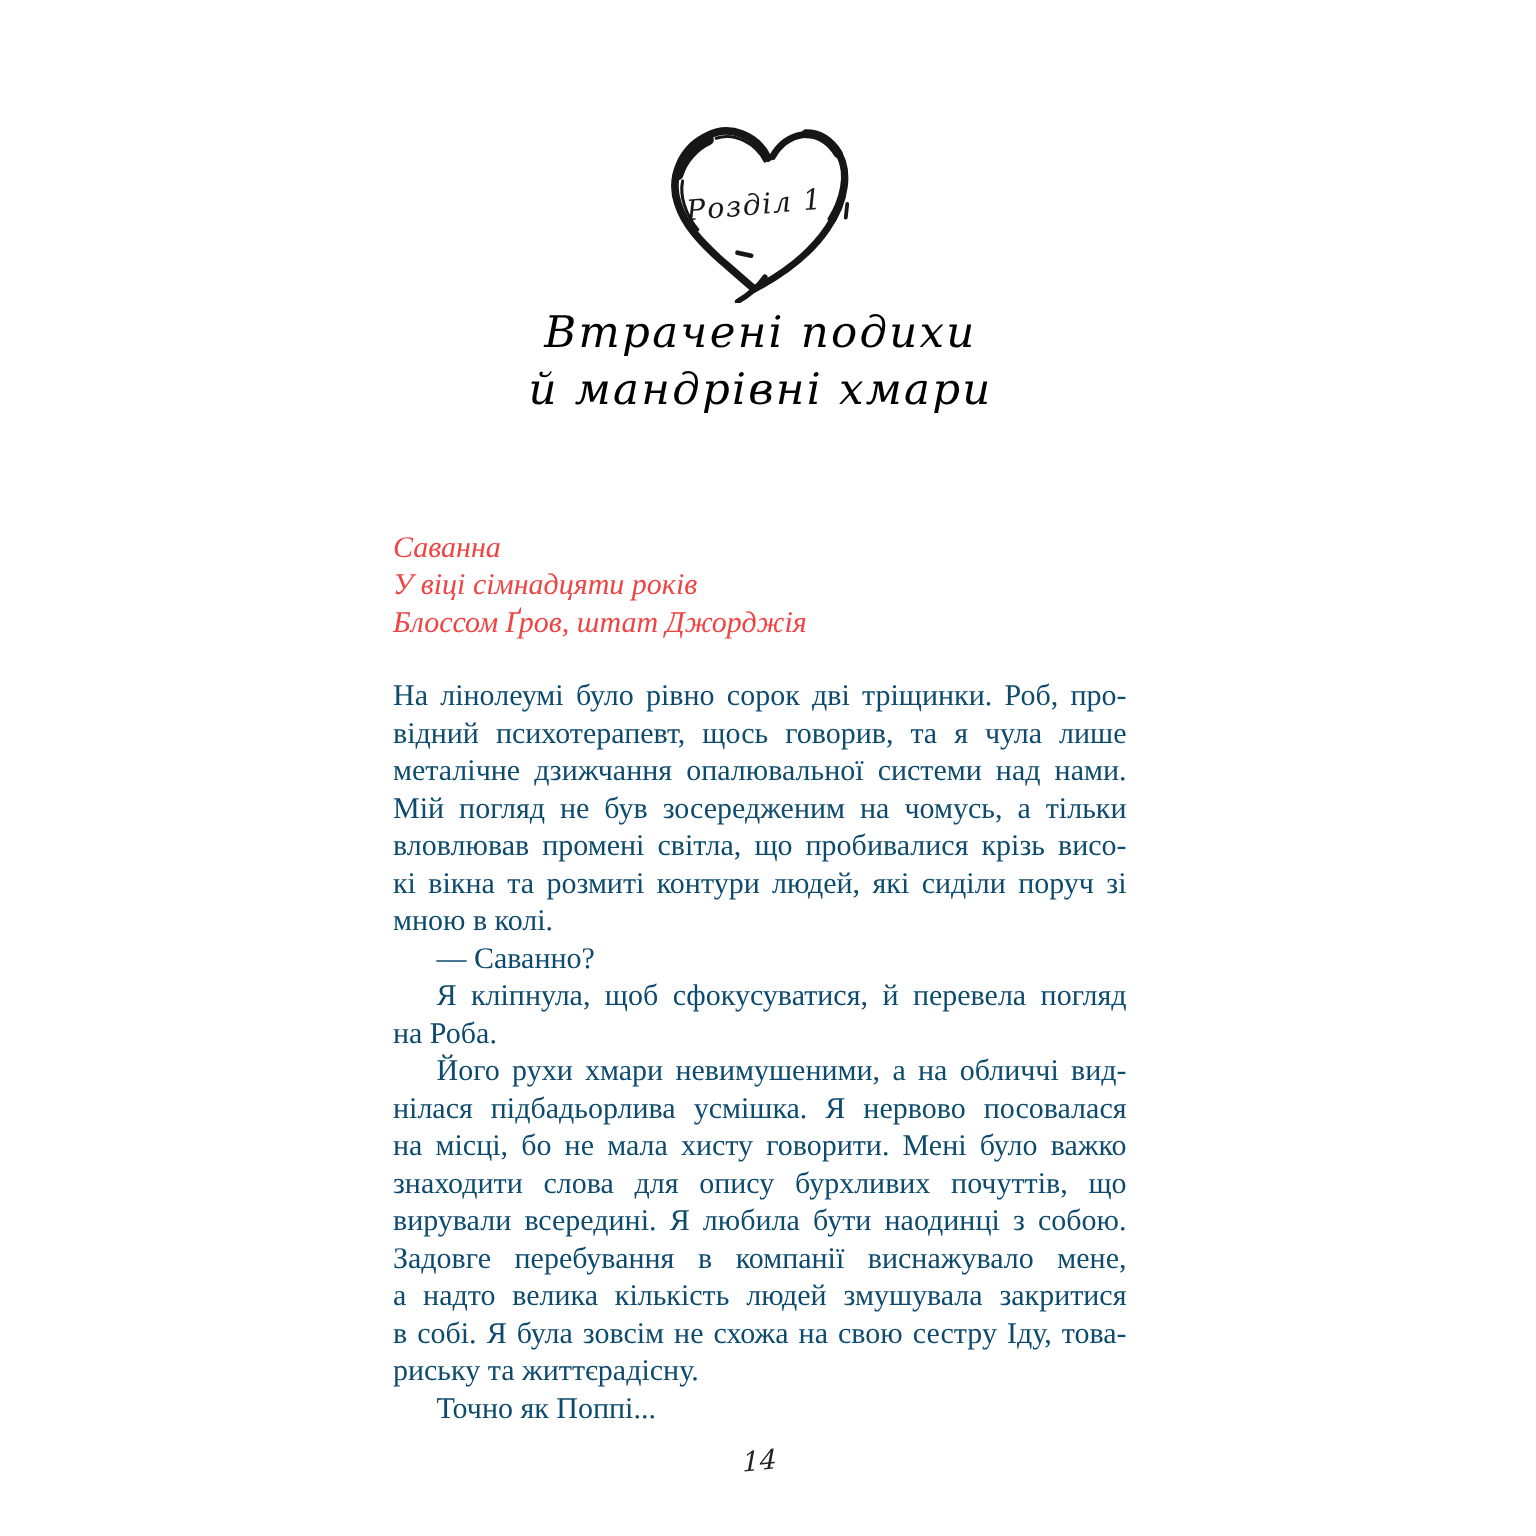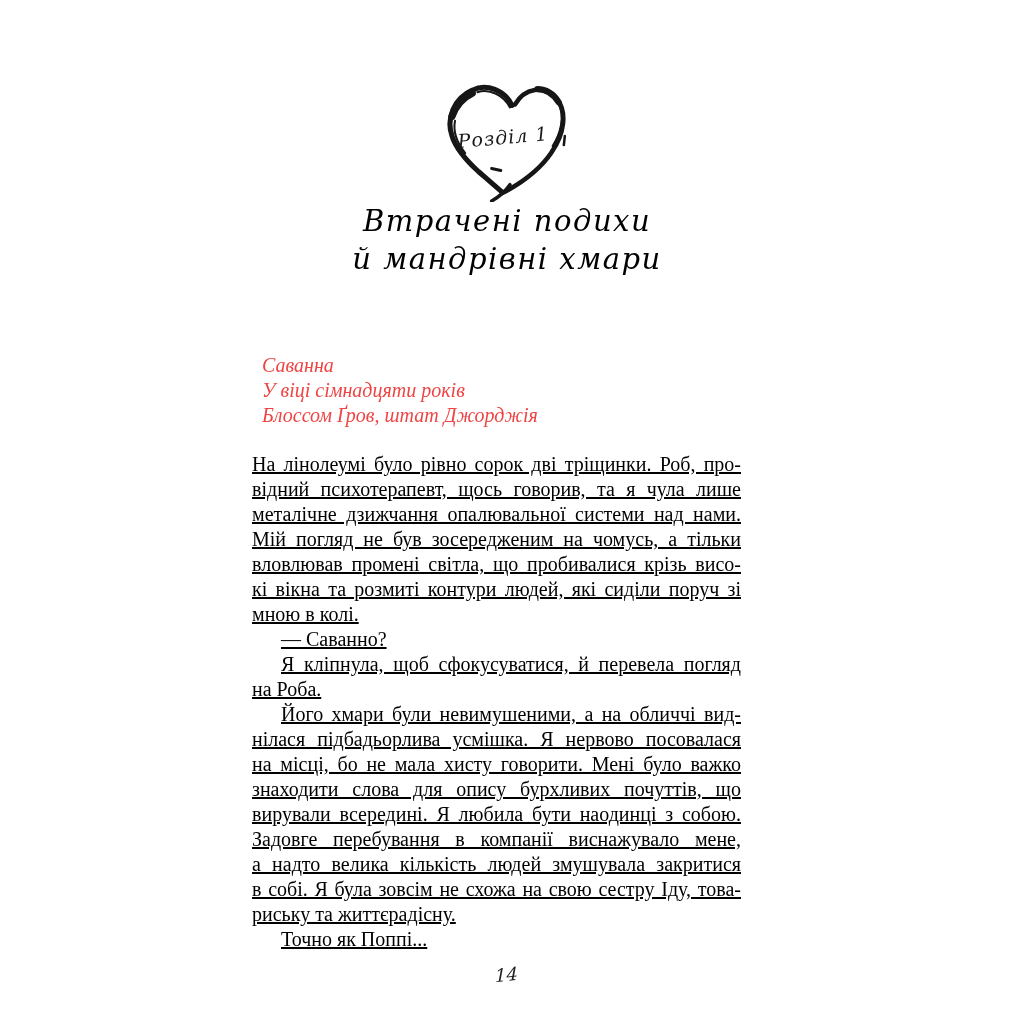--- a/index.html
+++ b/index.html
@@ -35,24 +35,23 @@
 
   
   .context-block {
     position:absolute; left:262px; top:353px; width:489px;
     font:italic 20px/25px "Liberation Serif", serif;
     color:#ef4444;
   }
 
   
   .body-block {
-    position:absolute; left:252px; top:452px; width:489px;
+    position:absolute; left:262px; top:452px; width:489px;
     font:20px/25px "Liberation Serif", serif;
-    color:#000000;
-    text-decoration:underline;
+    color:#0c4a6e;
   }
   .body-block .line {
     text-align:justify;
     text-align-last:justify;
     text-justify:inter-word;
     height:25px;
   }
   .body-block .line.para-end { text-align-last:left; }
   .body-block .line.indent { text-indent:29px; }
 
@@ -107,21 +106,21 @@
       <div class="line">На лінолеумі було рівно сорок дві тріщинки. Роб, про-</div>
       <div class="line">відний психотерапевт, щось говорив, та я чула лише</div>
       <div class="line">металічне дзижчання опалювальної системи над нами.</div>
       <div class="line">Мій погляд не був зосередженим на чомусь, а тільки</div>
       <div class="line">вловлював промені світла, що пробивалися крізь висо-</div>
       <div class="line">кі вікна та розмиті контури людей, які сиділи поруч зі</div>
       <div class="line para-end">мною в колі.</div>
       <div class="line para-end indent">— Саванно?</div>
       <div class="line indent">Я кліпнула, щоб сфокусуватися, й перевела погляд</div>
       <div class="line para-end">на Роба.</div>
-      <div class="line indent">Його хмари були невимушеними, а на обличчі вид-</div>
+      <div class="line indent">Його рухи хмари невимушеними, а на обличчі вид-</div>
       <div class="line">нілася підбадьорлива усмішка. Я нервово посовалася</div>
       <div class="line">на місці, бо не мала хисту говорити. Мені було важко</div>
       <div class="line">знаходити слова для опису бурхливих почуттів, що</div>
       <div class="line">вирували всередині. Я любила бути наодинці з собою.</div>
       <div class="line">Задовге перебування в компанії виснажувало мене,</div>
       <div class="line">а надто велика кількість людей змушувала закритися</div>
       <div class="line">в собі. Я була зовсім не схожа на свою сестру Іду, това-</div>
       <div class="line para-end">риську та життєрадісну.</div>
       <div class="line para-end indent">Точно як Поппі...</div>
     </div>

